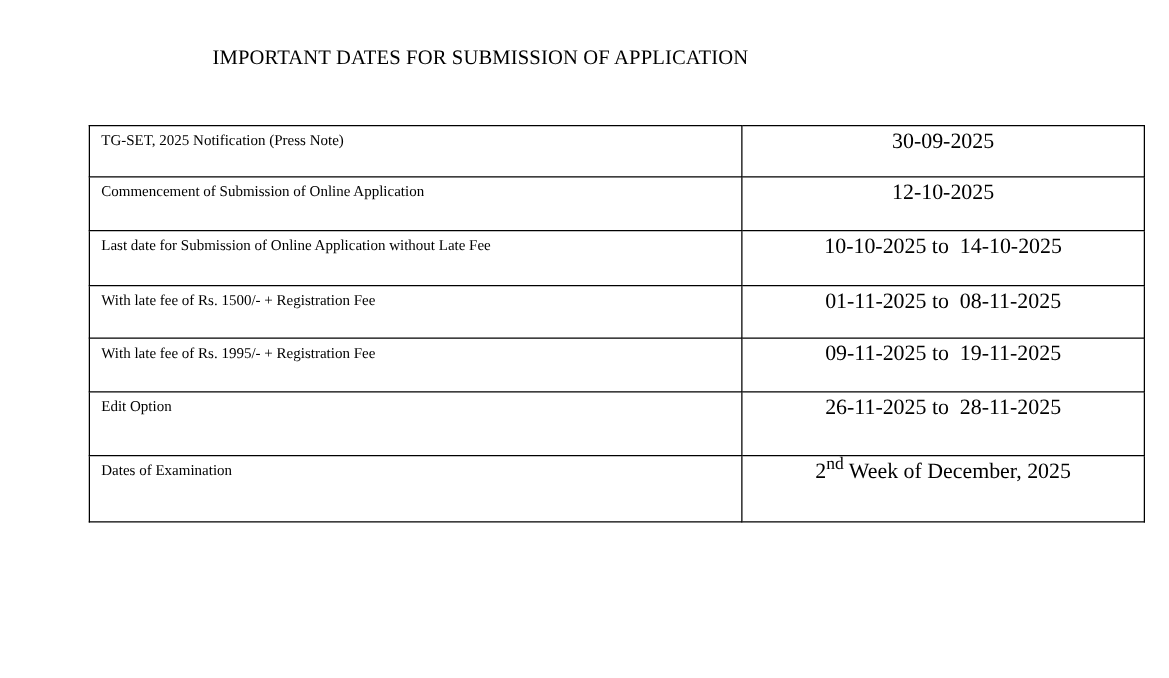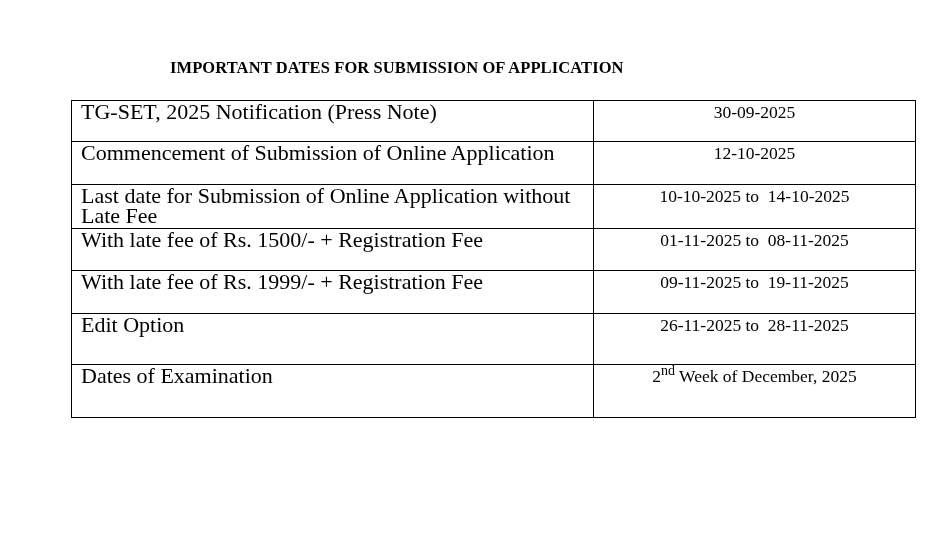--- a/index.html
+++ b/index.html
@@ -13,38 +13,37 @@
       position: relative;
       overflow: hidden;
       font-family: "Liberation Serif", "DejaVu Serif", serif;
       color: #000000;
     }
     .page-title {
       position: absolute;
       left: 170px;
       top: 36px;
       font-size: 16.5px;
-      font-weight: bold;
+      font-weight: normal;
       letter-spacing: 0.1px;
       white-space: nowrap;
-      margin-top: 22px;
     }
     table.dates-table {
       position: absolute;
       left: 71px;
       top: 100px;
       width: 834px;
       border-collapse: collapse;
       table-layout: fixed;
     }
     table.dates-table td {
       border: 1.3px solid #000000;
       vertical-align: top;
       padding: 0;
-      font-size: 22px;
+      font-size: 12px;
       line-height: 20px;
     }
     td.event-cell {
       width: 512px;
       padding-left: 9px !important;
       padding-top: 1px !important;
     }
     td.date-cell {
       width: 321px;
       font-size: 17.5px !important;
@@ -79,21 +78,21 @@
     </tr>
     <tr style="height:44px">
       <td class="event-cell">Last date for Submission of Online Application without Late Fee</td>
       <td class="date-cell"><span class="date-text">10-10-2025 to  14-10-2025</span></td>
     </tr>
     <tr style="height:42px">
       <td class="event-cell">With late fee of Rs. 1500/- + Registration Fee</td>
       <td class="date-cell"><span class="date-text">01-11-2025 to  08-11-2025</span></td>
     </tr>
     <tr style="height:43px">
-      <td class="event-cell">With late fee of Rs. 1999/- + Registration Fee</td>
+      <td class="event-cell">With late fee of Rs. 1995/- + Registration Fee</td>
       <td class="date-cell"><span class="date-text">09-11-2025 to  19-11-2025</span></td>
     </tr>
     <tr style="height:51px">
       <td class="event-cell">Edit Option</td>
       <td class="date-cell"><span class="date-text">26-11-2025 to  28-11-2025</span></td>
     </tr>
     <tr style="height:53px">
       <td class="event-cell">Dates of Examination</td>
       <td class="date-cell" style="padding-top:5px">
         <span class="date-text"><span>2</span><sup>nd</sup><span> Week of December, 2025</span></span>

